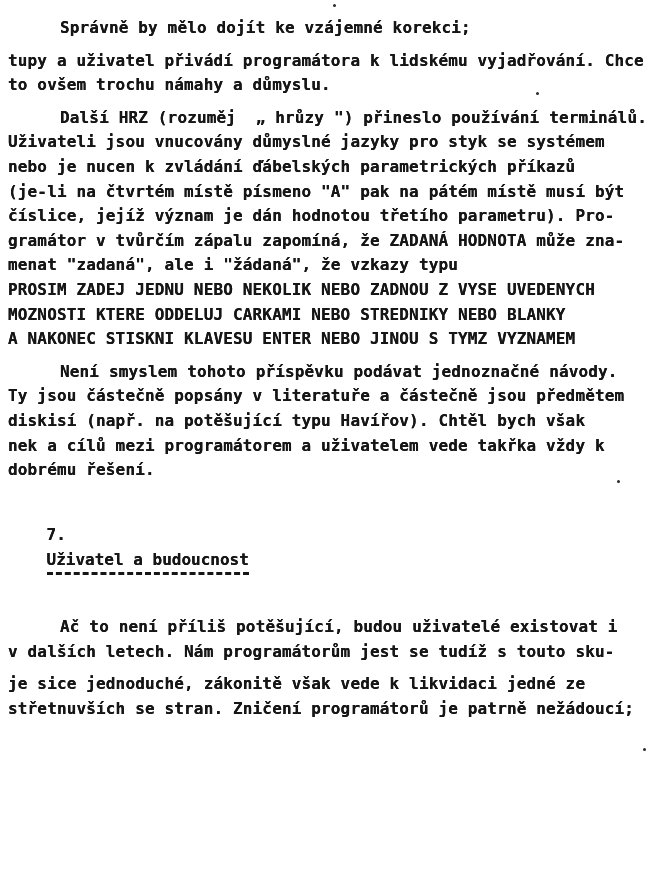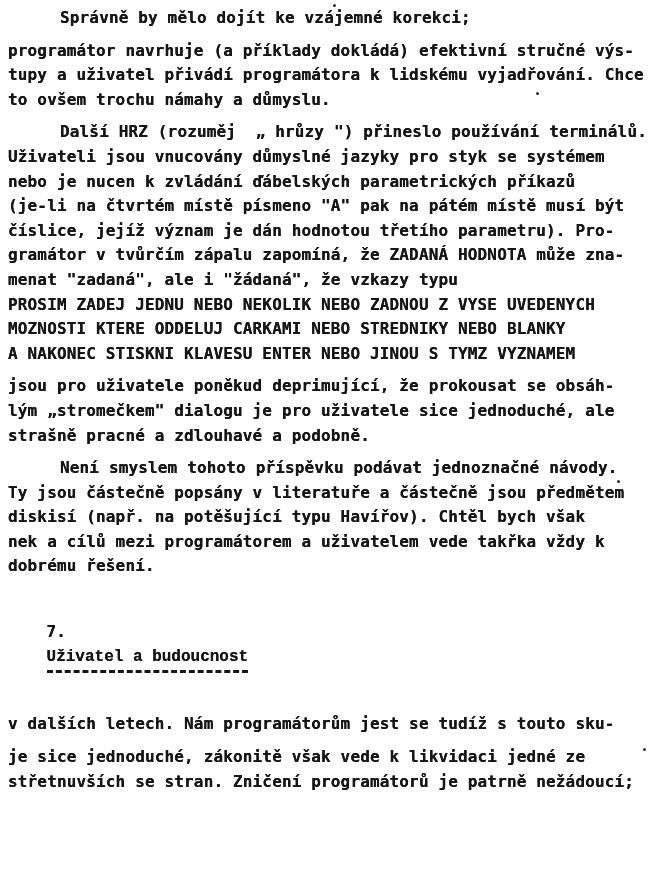--- a/index.html
+++ b/index.html
@@ -14,21 +14,21 @@
     font-family: "DejaVu Sans Mono", "Liberation Mono", monospace;
     font-weight: 700;
     color: #161616;
     font-size: 16px;
   }
   .page {
     position: relative;
     width: 592px;
     height: 889px;
     box-sizing: border-box;
-    padding: 6px 6px 0 8px;
+    padding: 16px 6px 0 8px;
     background: #ffffff;
   }
   .para {
     margin: 0 0 8px 0;
   }
   .line {
     display: block;
     white-space: pre;
     line-height: 24.6px;
     letter-spacing: 0.15px;
@@ -45,21 +45,20 @@
     white-space: pre;
     text-shadow: 0 0 0.5px currentColor;
   }
   .heading .num {
     margin-right: 10px;
   }
   .heading .title {
     display: inline-block;
     border-bottom: 3px dashed currentColor;
     padding-bottom: 0px;
-    font-family: Liberation Mono, monospace;
   }
   .speck {
     position: absolute;
     width: 3px;
     height: 3px;
     border-radius: 50%;
     background: #2a2a2a;
   }
   .speck.s1 { left: 333px; top: 4px; }
   .speck.s2 { left: 536px; top: 92px; }
@@ -74,58 +73,53 @@
   <div class="speck s1"></div>
   <div class="speck s2"></div>
   <div class="speck s3"></div>
   <div class="speck s4"></div>
 
   <p class="para">
     <span class="line indent">Správně by mělo dojít ke vzájemné korekci;</span>
   </p>
 
   <p class="para">
-    <span class="line">programátor navrhuje (a příklady dokládá) efektivní stručné výs-</span>
     <span class="line">tupy a uživatel přivádí programátora k lidskému vyjadřování. Chce</span>
     <span class="line">to ovšem trochu námahy a důmyslu.</span>
   </p>
 
   <p class="para">
     <span class="line indent">Další HRZ (rozuměj  „ hrůzy ") přineslo používání terminálů.</span>
     <span class="line">Uživateli jsou vnucovány důmyslné jazyky pro styk se systémem</span>
     <span class="line">nebo je nucen k zvládání ďábelských parametrických příkazů</span>
     <span class="line">(je-li na čtvrtém místě písmeno "A" pak na pátém místě musí být</span>
     <span class="line">číslice, jejíž význam je dán hodnotou třetího parametru). Pro-</span>
     <span class="line">gramátor v tvůrčím zápalu zapomíná, že ZADANÁ HODNOTA může zna-</span>
     <span class="line">menat "zadaná", ale i "žádaná", že vzkazy typu</span>
     <span class="line">PROSIM ZADEJ JEDNU NEBO NEKOLIK NEBO ZADNOU Z VYSE UVEDENYCH</span>
     <span class="line">MOZNOSTI KTERE ODDELUJ CARKAMI NEBO STREDNIKY NEBO BLANKY</span>
     <span class="line">A NAKONEC STISKNI KLAVESU ENTER NEBO JINOU S TYMZ VYZNAMEM</span>
   </p>
 
-  <p class="para">
-    <span class="line">jsou pro uživatele poněkud deprimující, že prokousat se obsáh-</span>
-    <span class="line">lým „stromečkem" dialogu je pro uživatele sice jednoduché, ale</span>
-    <span class="line">strašně pracné a zdlouhavé a podobně.</span>
-  </p>
 
   <p class="para">
     <span class="line indent">Není smyslem tohoto příspěvku podávat jednoznačné návody.</span>
     <span class="line">Ty jsou částečně popsány v literatuře a částečně jsou předmětem</span>
     <span class="line">diskisí (např. na potěšující typu Havířov). Chtěl bych však</span>
     <span class="line">nek a cílů mezi programátorem a uživatelem vede takřka vždy k</span>
     <span class="line">dobrému řešení.</span>
   </p>
 
   <h2 class="heading">
     <span class="num">7.</span>
     <span class="title">Uživatel a budoucnost</span>
   </h2>
 
   <p class="para">
+    <span class="line indent">Ač to není příliš potěšující, budou uživatelé existovat i</span>
     <span class="line">v dalších letech. Nám programátorům jest se tudíž s touto sku-</span>
   </p>
 
   <p class="para">
     <span class="line">je sice jednoduché, zákonitě však vede k likvidaci jedné ze</span>
     <span class="line">střetnuvších se stran. Zničení programátorů je patrně nežádoucí;</span>
 
   </p>
 
 </main>

